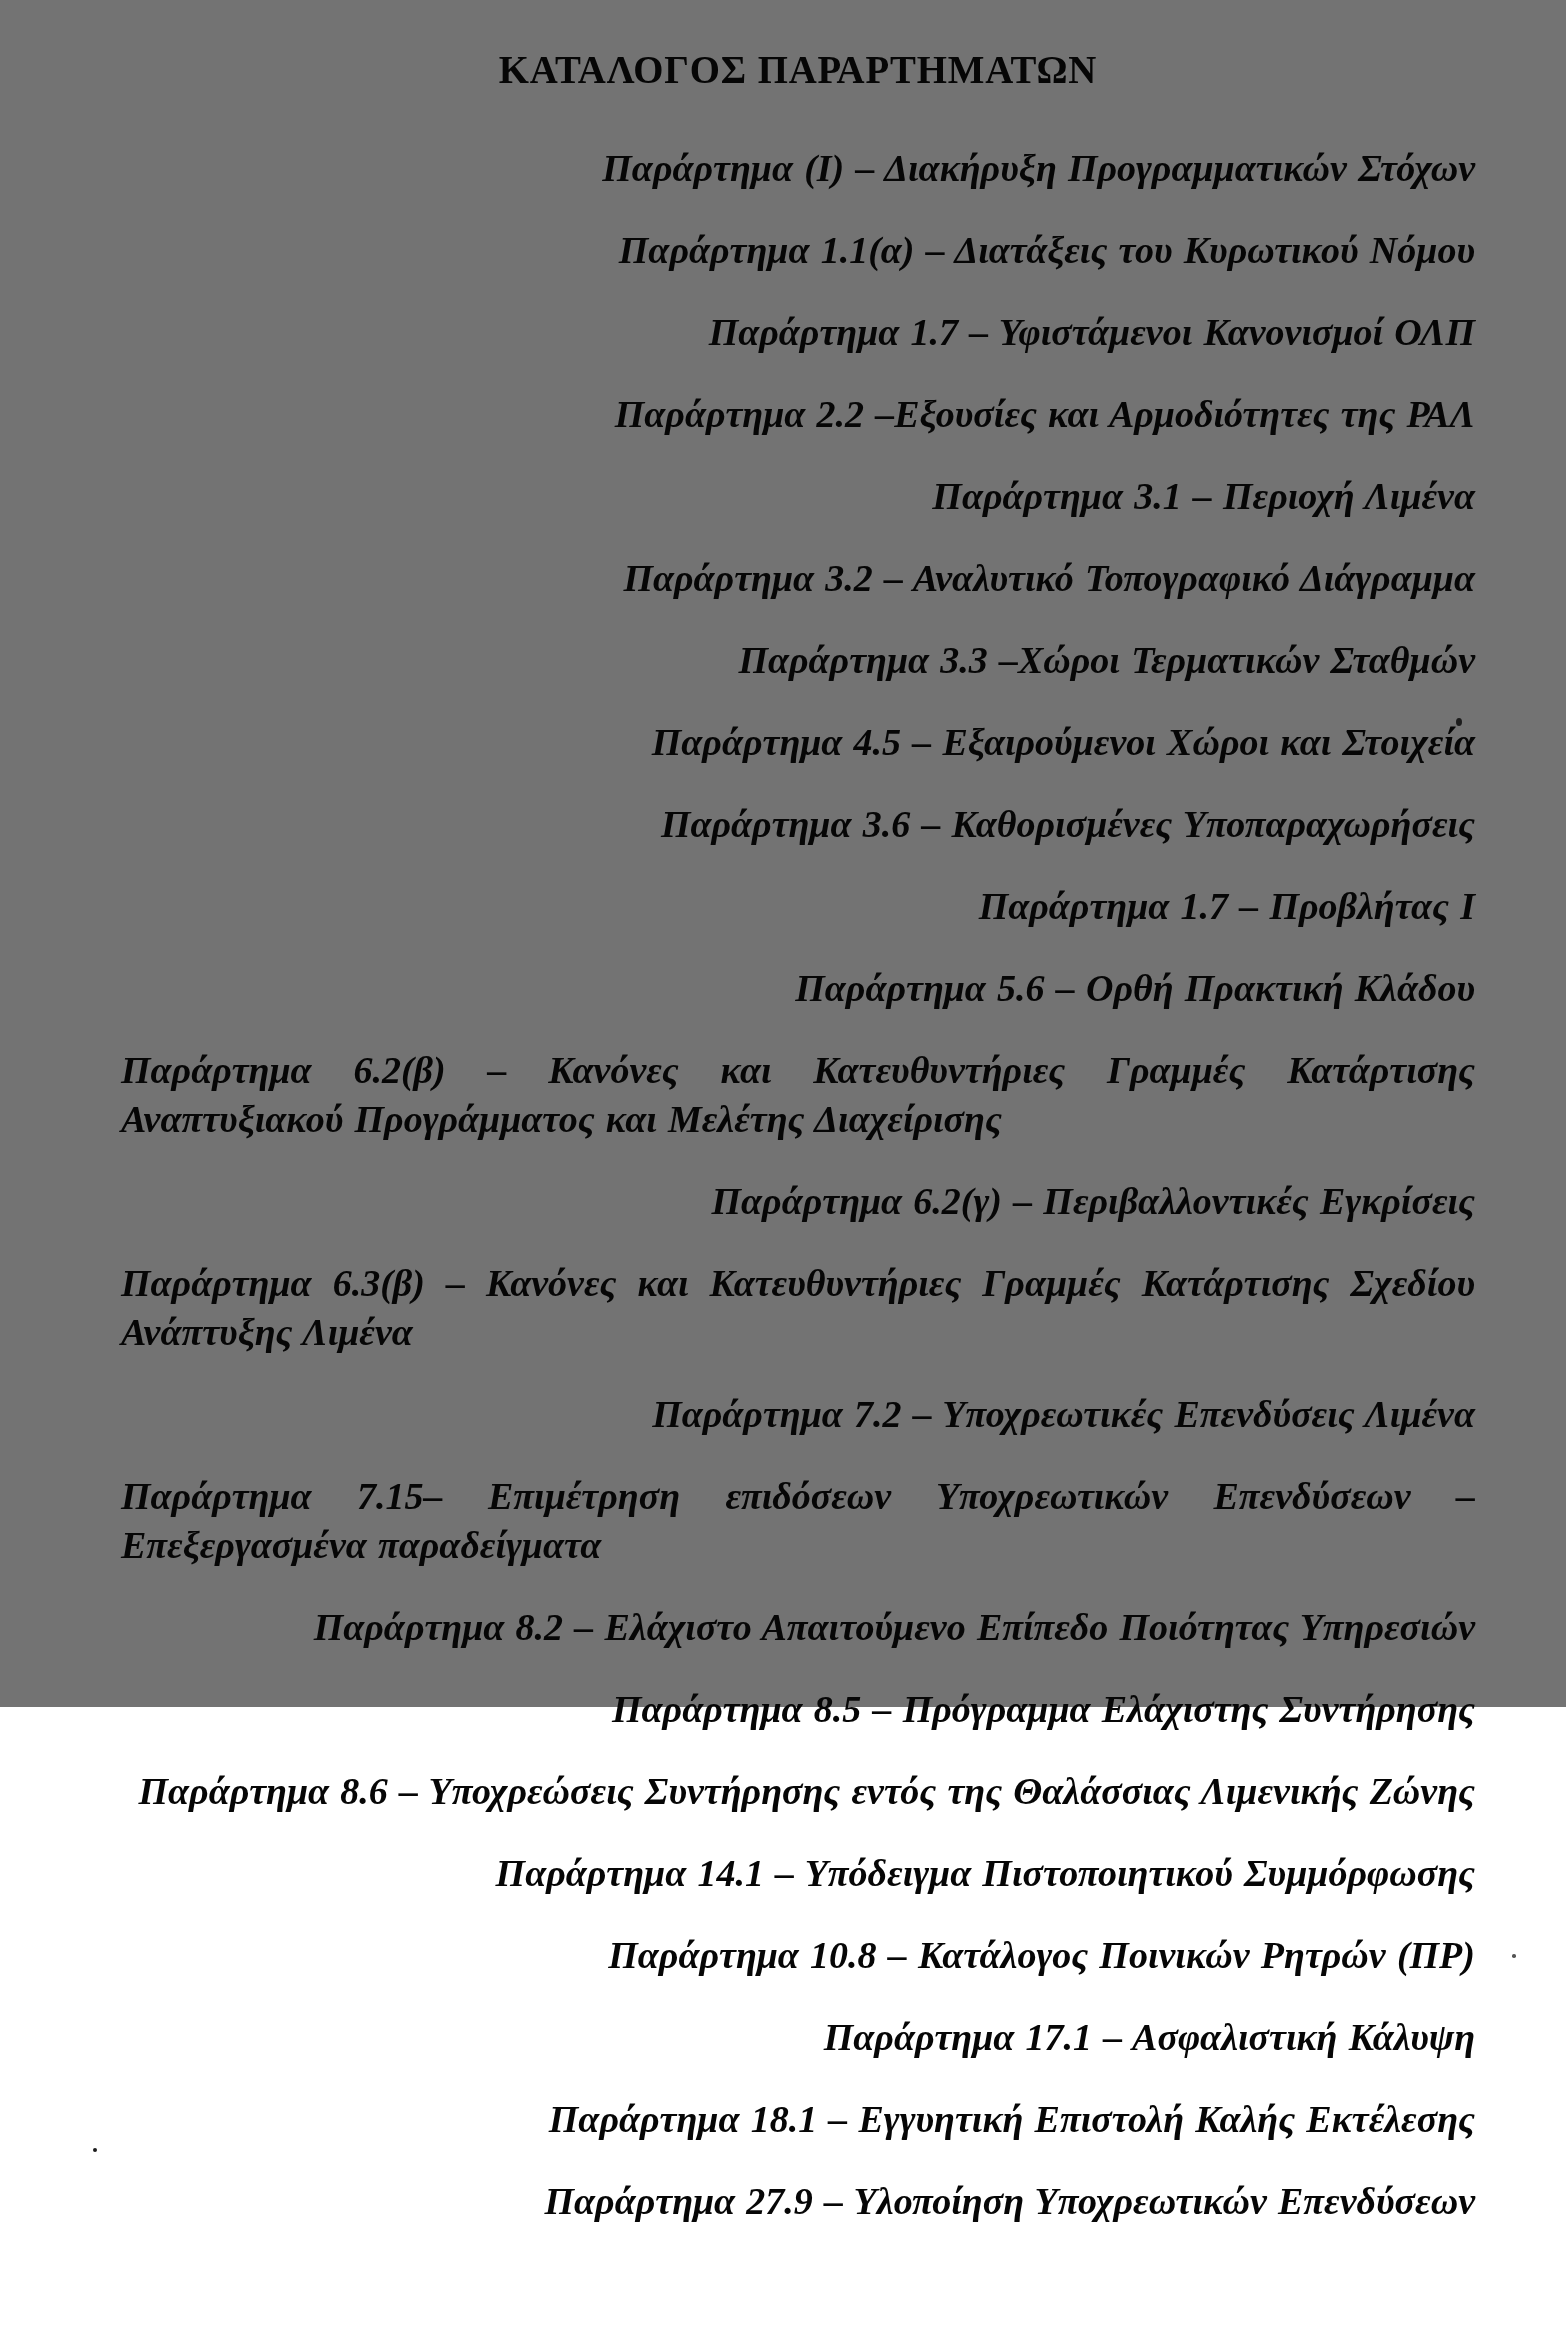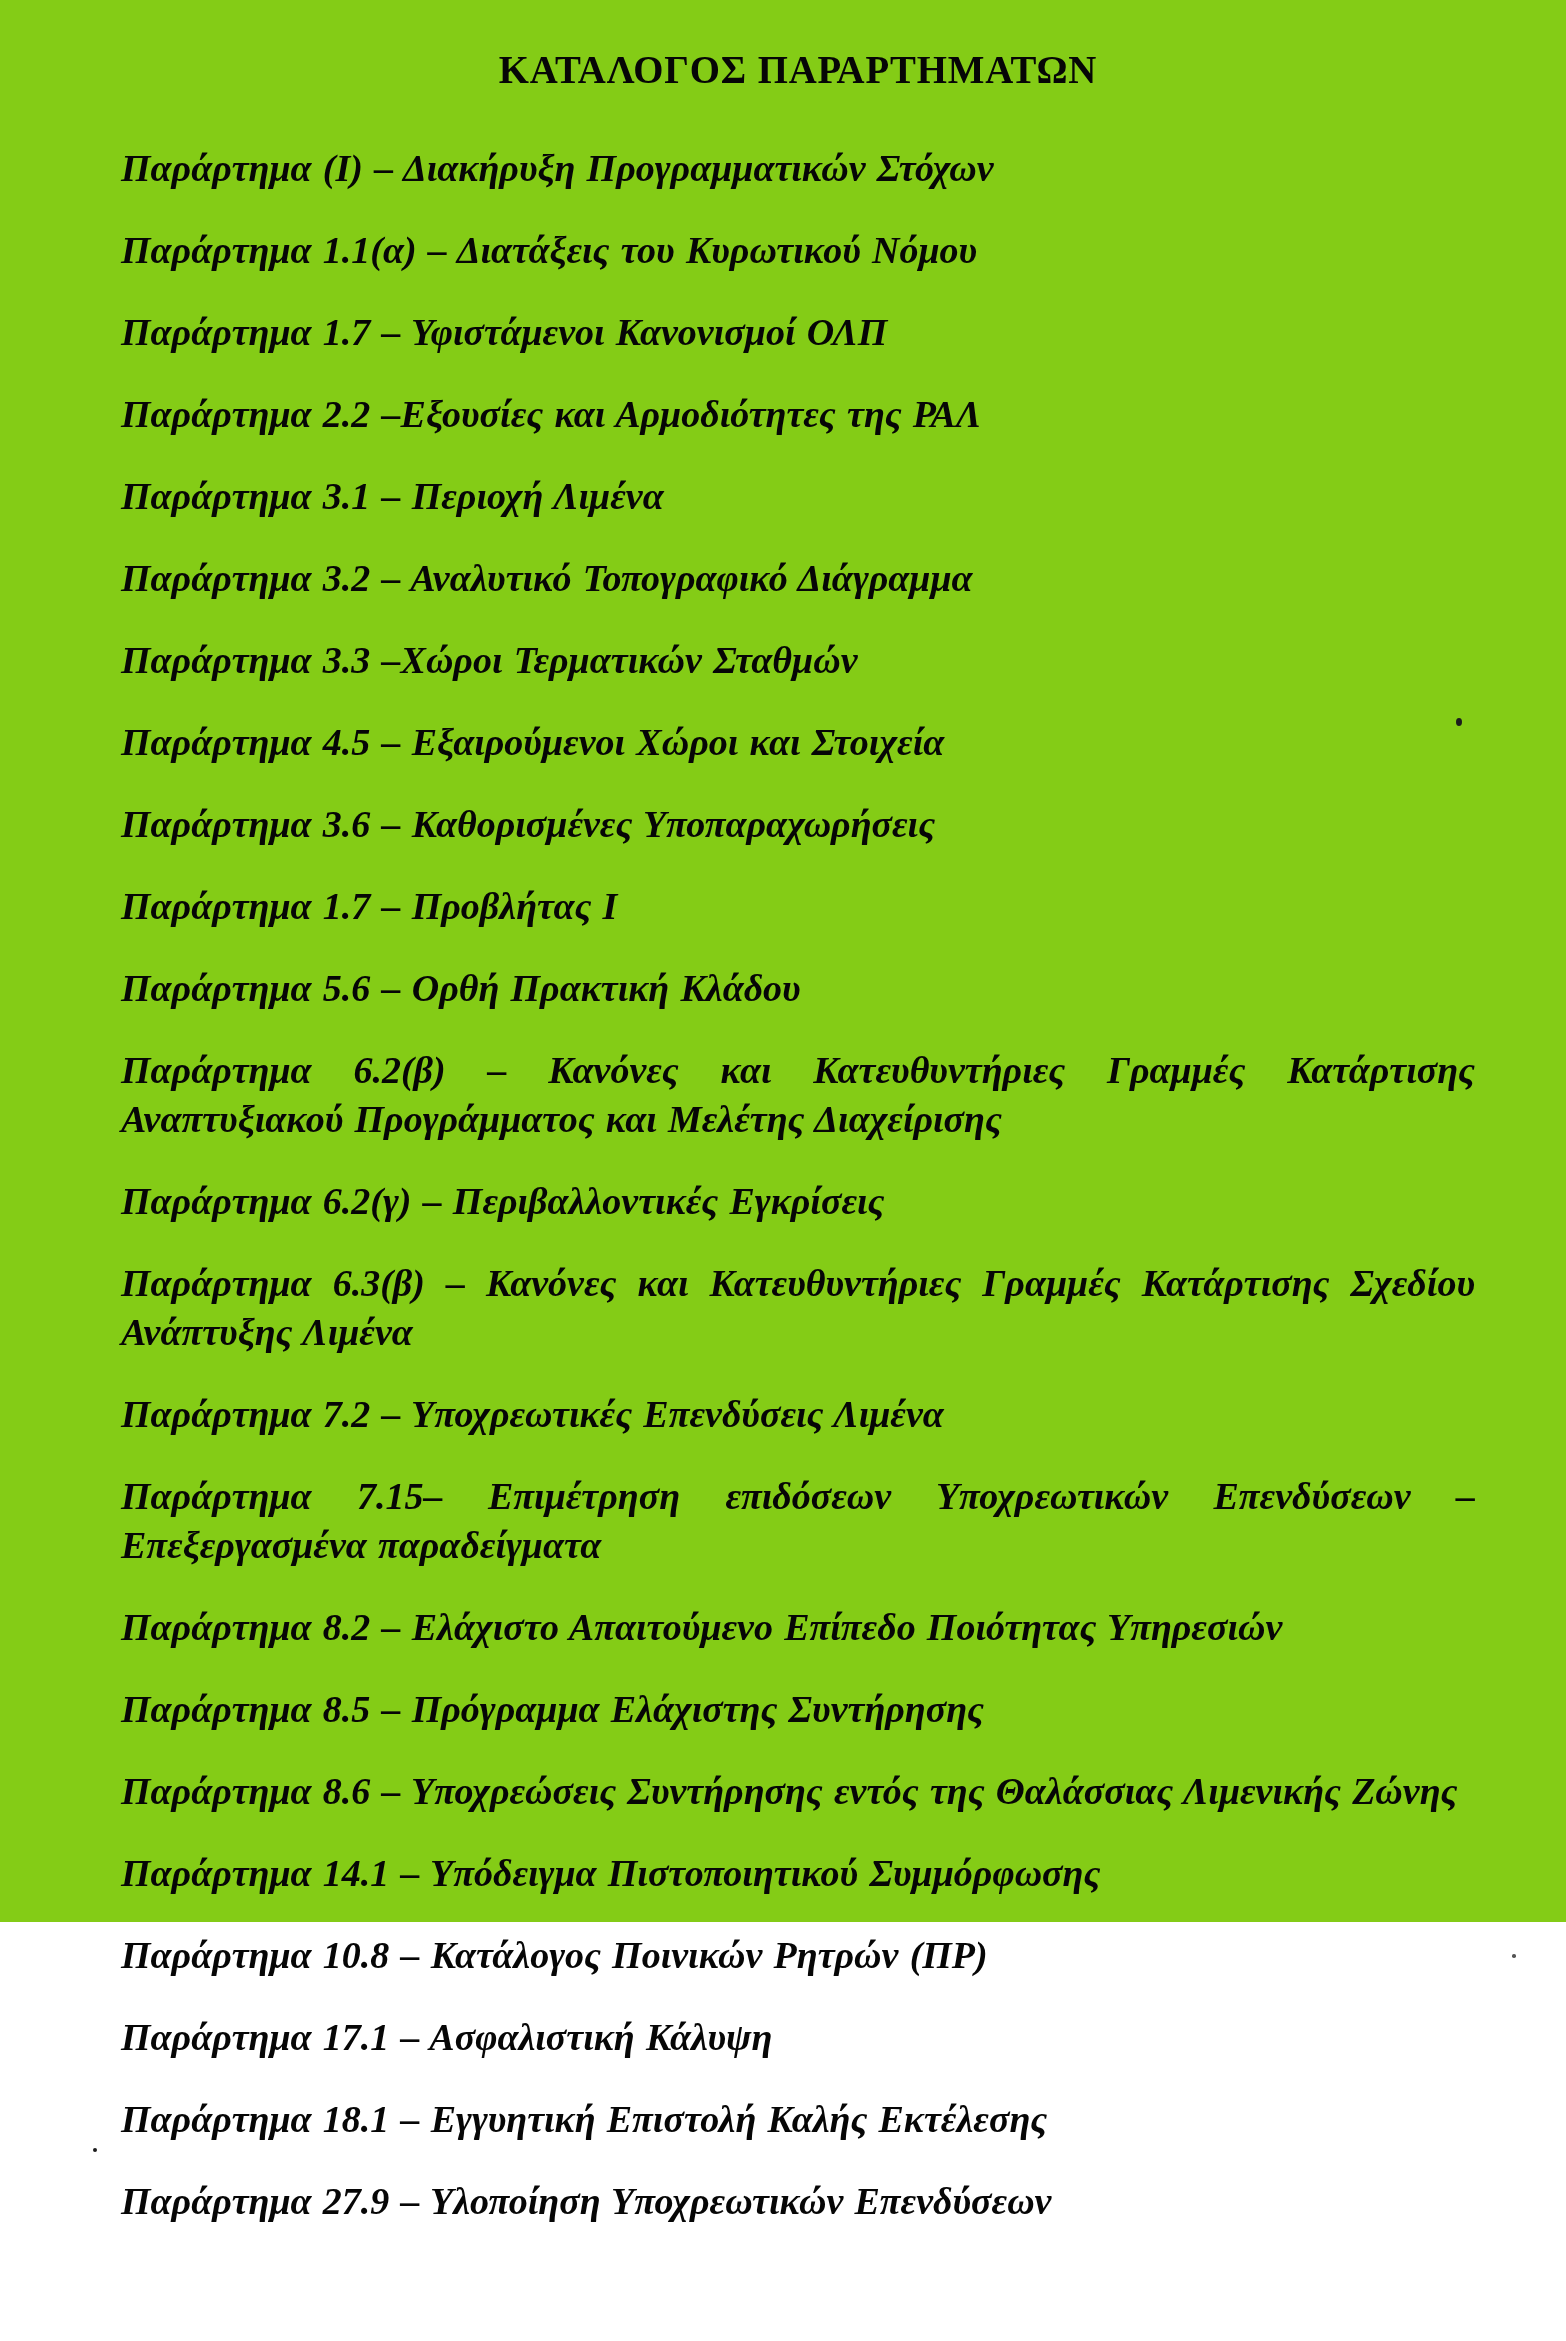--- a/index.html
+++ b/index.html
@@ -11,23 +11,23 @@
     width: 1566px;
     height: 2342px;
     overflow: hidden;
     font-family: "Liberation Serif", "DejaVu Serif", serif;
     color: #060606;
   }
   .page {
     position: relative;
     box-sizing: border-box;
     width: 1566px;
-    height: 1922px;
+    height: 1707px;
     padding: 45px 91px 0 121px;
-    background: #84cc16;
+    background: #737373;
   }
   .doc-title {
     margin: 0 0 50px 0;
     font-size: 40px;
     line-height: 49px;
     font-weight: bold;
     font-style: normal;
     text-align: center;
     letter-spacing: 0.9px;
     transform: scaleX(0.97);
@@ -35,21 +35,21 @@
   .annex-list {
     margin: 0;
     padding: 0;
   }
   .annex-item {
     margin: 0 0 33px 0;
     font-size: 38px;
     line-height: 49px;
     font-weight: bold;
     font-style: italic;
-    text-align: left;
+    text-align: right;
     word-spacing: 1.7px;
   }
   .annex-item.justify {
     text-align: justify;
   }
   
   .speck {
     position: absolute;
     background: #1c1c1c;
     border-radius: 50%;

